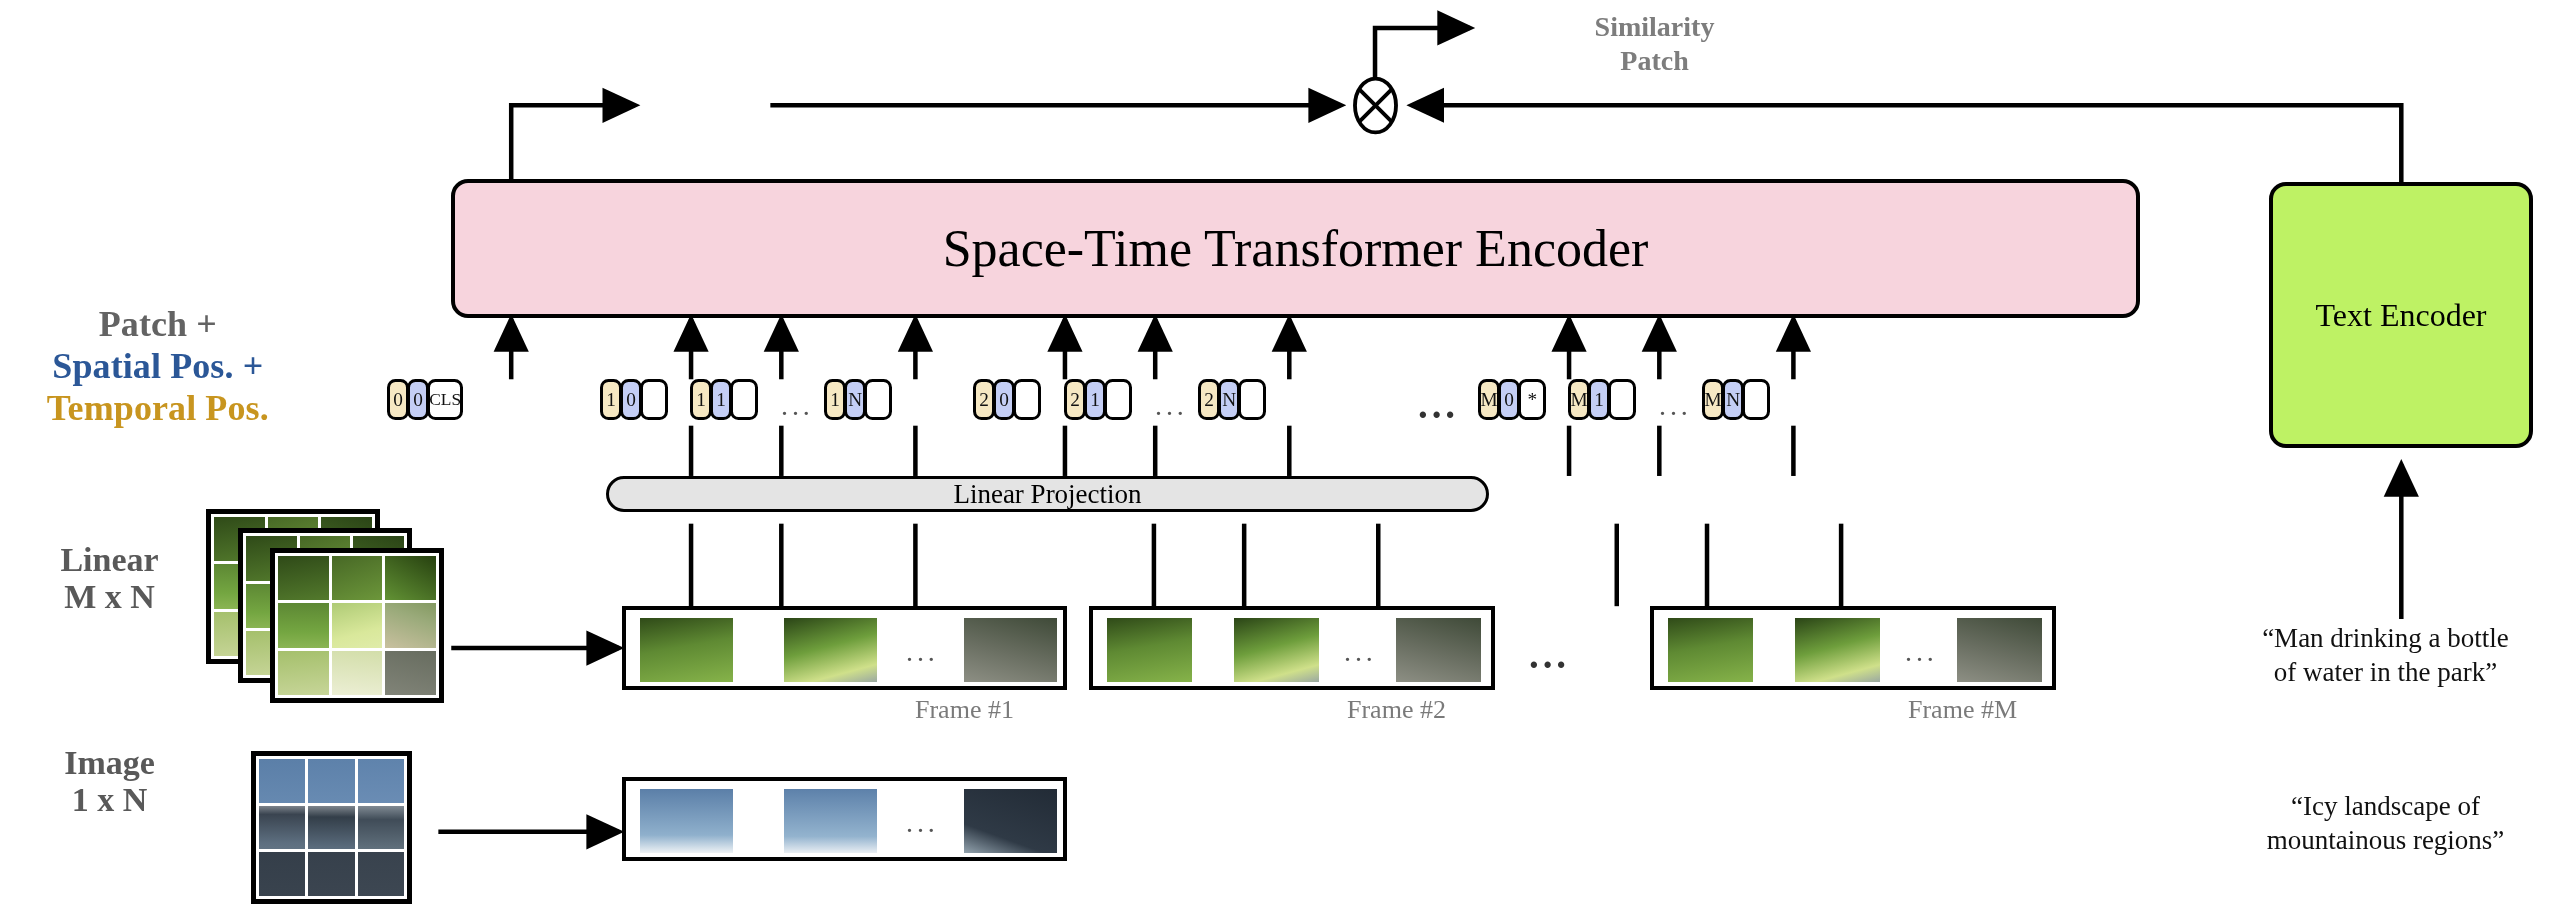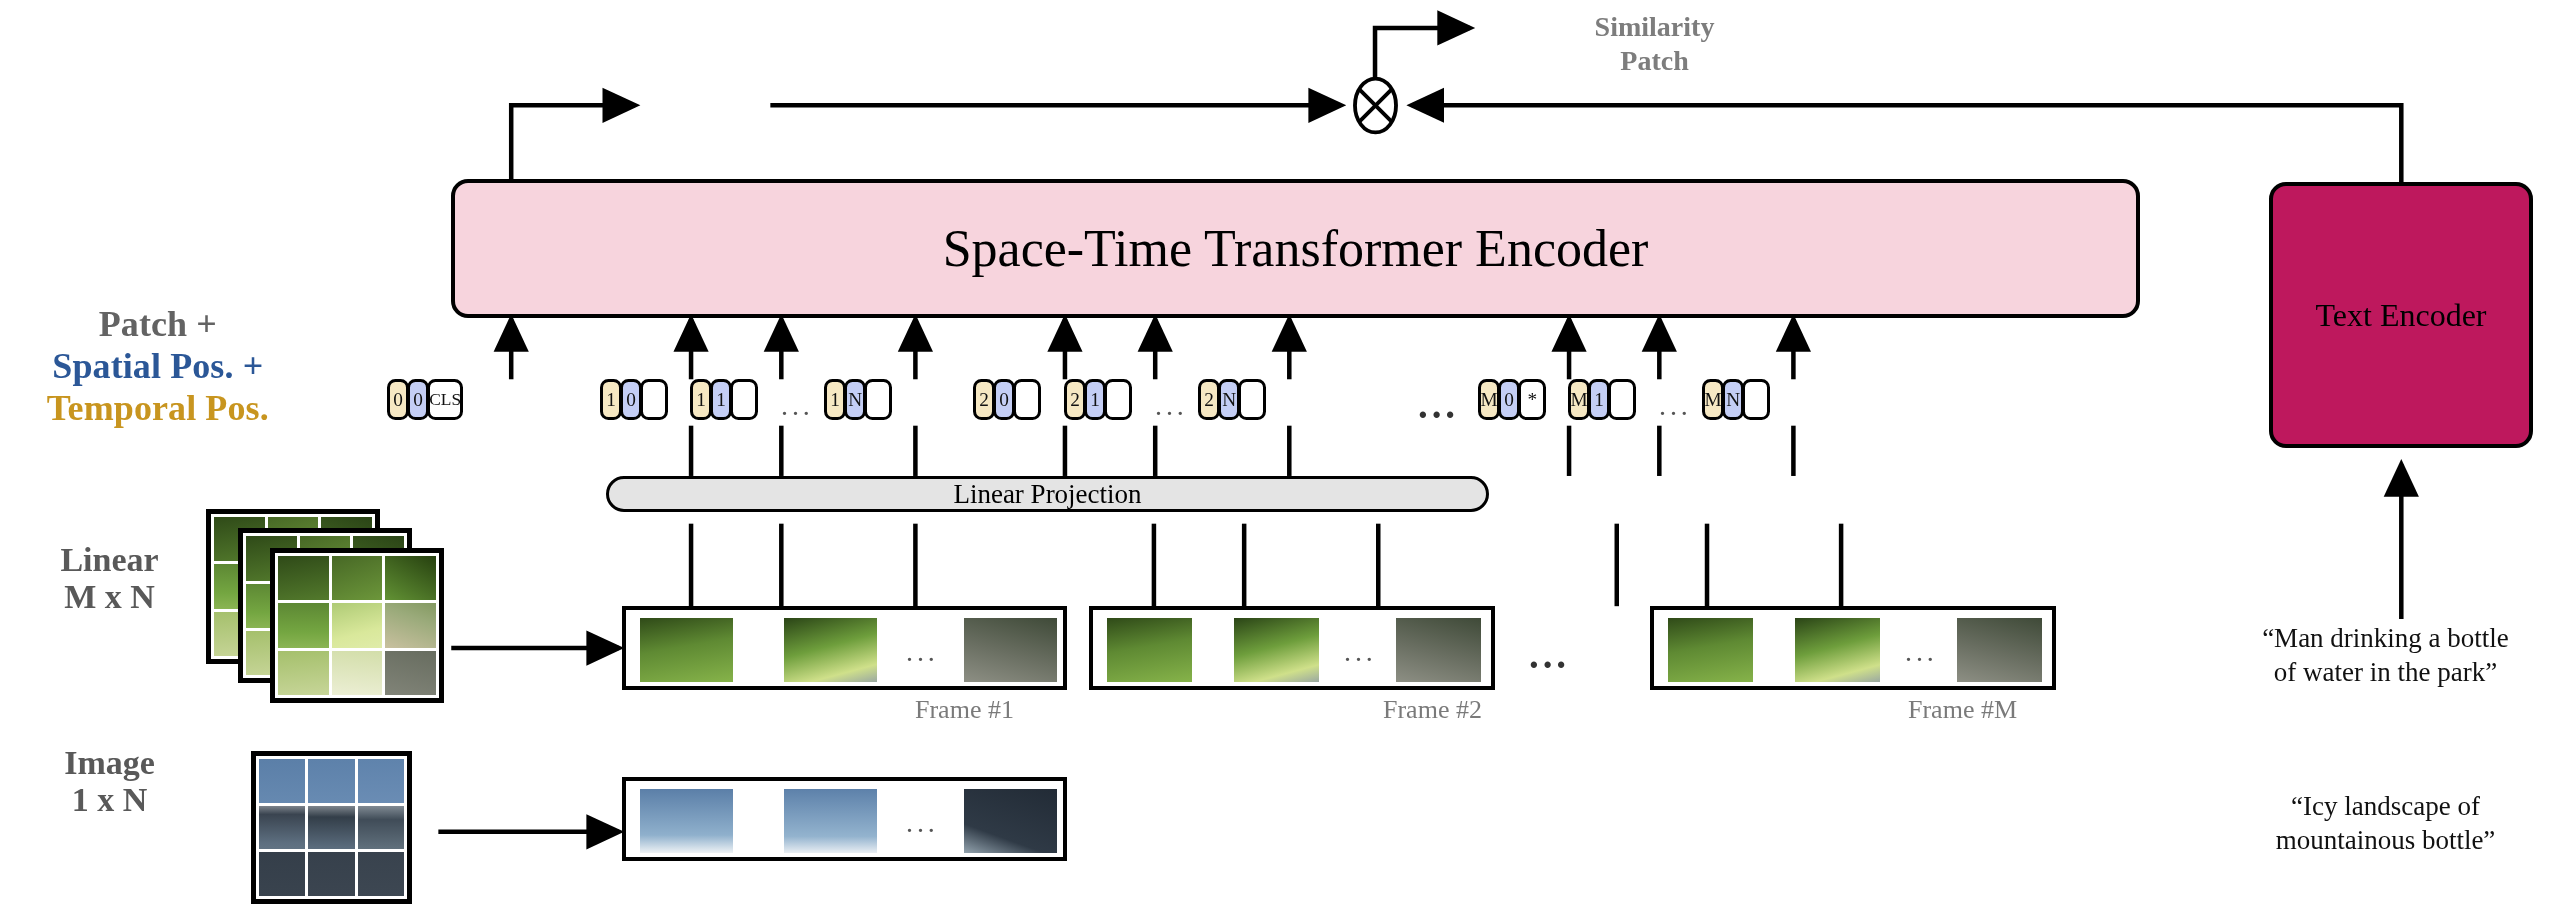--- a/index.html
+++ b/index.html
@@ -17,21 +17,21 @@
 
   
   .rbox {
     border: 4.5px solid #000;
     border-radius: 17px;
     display: flex; align-items: center; justify-content: center;
     text-align: center;
     color: #000;
   }
   .encoder-box { background: #f7d4dd; font-size: 52px; }
-  .text-encoder-box { background: #be185d; font-size: 32px; }
+  .text-encoder-box { background: #bef264; font-size: 32px; }
   .linear-box { background: #e4e4e4; font-size: 23px; border-radius: 14px; border-width: 3.9px; }
   .linproj-box { background: #e4e4e4; font-size: 27px; border-radius: 22px; border-width: 3.9px; }
 
   
   .token-group { position: absolute; display: flex; align-items: flex-start; }
   .tok {
     width: 22px; height: 41px;
     border: 3.2px solid #000;
     border-radius: 8.4px;
     display: flex; align-items: center; justify-content: center;
@@ -385,21 +385,21 @@
 
   <div class="abs strip" style="left:1089px; top:606px; width:406px; height:84px;">
     <div class="abs patch-img" style="left:14px; top:7.7px; width:85px; height:64px;
                 background-image:linear-gradient(170deg,#2f4a18 0%,#5f8a33 45%,#86b34a 100%);"></div>
     <div class="abs patch-img" style="left:141px; top:7.7px; width:85px; height:64px;
                 background-image:linear-gradient(165deg,#2a4416 0%,#6e9e3c 45%,#cfe08a 80%,#9aa8a2 100%);"></div>
     <div class="dots" style="left:251px; top:26px;">...</div>
     <div class="abs patch-img" style="left:303px; top:7.7px; width:85px; height:64px;
                 background-image:linear-gradient(195deg,#3f4a38 0%,#6a6f62 55%,#8d8f84 100%);"></div>
   </div>
-  <div class="abs framelabel" style="left:1347px; top:695px;margin-left:36px;">Frame #2</div>
+  <div class="abs framelabel" style="left:1347px; top:695px;">Frame #2</div>
 
   <div class="abs dots big" style="left:1529px; top:632px;">...</div>
 
   <div class="abs strip" style="left:1650px; top:606px; width:406px; height:84px;">
     <div class="abs patch-img" style="left:14px; top:7.7px; width:85px; height:64px;
                 background-image:linear-gradient(170deg,#2f4a18 0%,#5f8a33 45%,#86b34a 100%);"></div>
     <div class="abs patch-img" style="left:141px; top:7.7px; width:85px; height:64px;
                 background-image:linear-gradient(165deg,#2a4416 0%,#6e9e3c 45%,#cfe08a 80%,#9aa8a2 100%);"></div>
     <div class="dots" style="left:251px; top:26px;">...</div>
     <div class="abs patch-img" style="left:303px; top:7.7px; width:85px; height:64px;
@@ -413,16 +413,16 @@
     <div class="abs patch-img" style="left:158px; top:7.7px; width:93px; height:64px;
                 background-image:linear-gradient(180deg,#5d81aa 0%,#93b3ce 74%,#e9eef3 100%);"></div>
     <div class="dots" style="left:280px; top:26px;">...</div>
     <div class="abs patch-img" style="left:338px; top:7.7px; width:93px; height:64px;
                 background-image:linear-gradient(200deg,#222b36 0%,#2f3a46 70%,#93a3ae 100%);"></div>
   </div>
 
   <div class="abs caption" style="left:2205px; top:622px; width:361px; white-space:pre-line;">“Man drinking a bottle
 of water in the park”</div>
   <div class="abs caption" style="left:2205px; top:790px; width:361px; white-space:pre-line;">“Icy landscape of
-mountainous bottle”</div>
+mountainous regions”</div>
 
 </div>
 
 
 </body></html>

